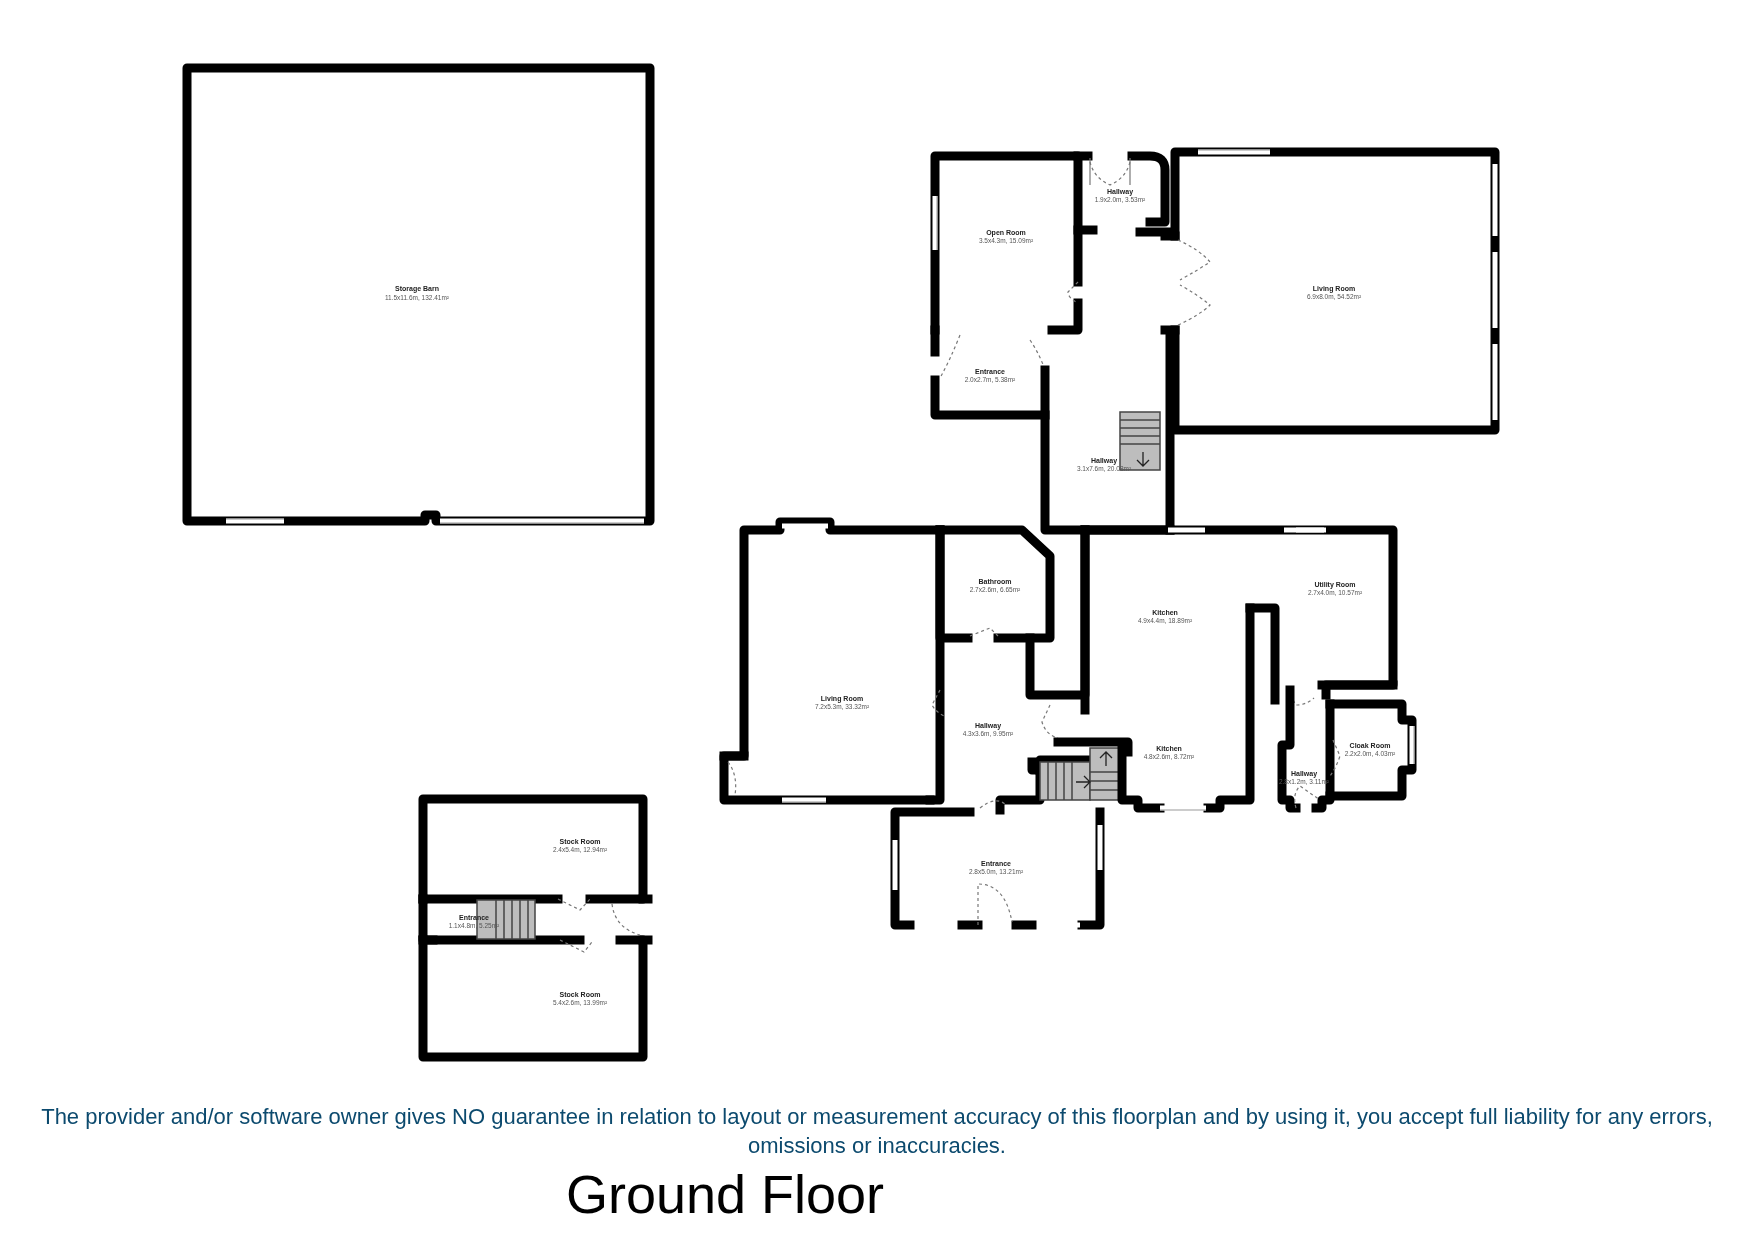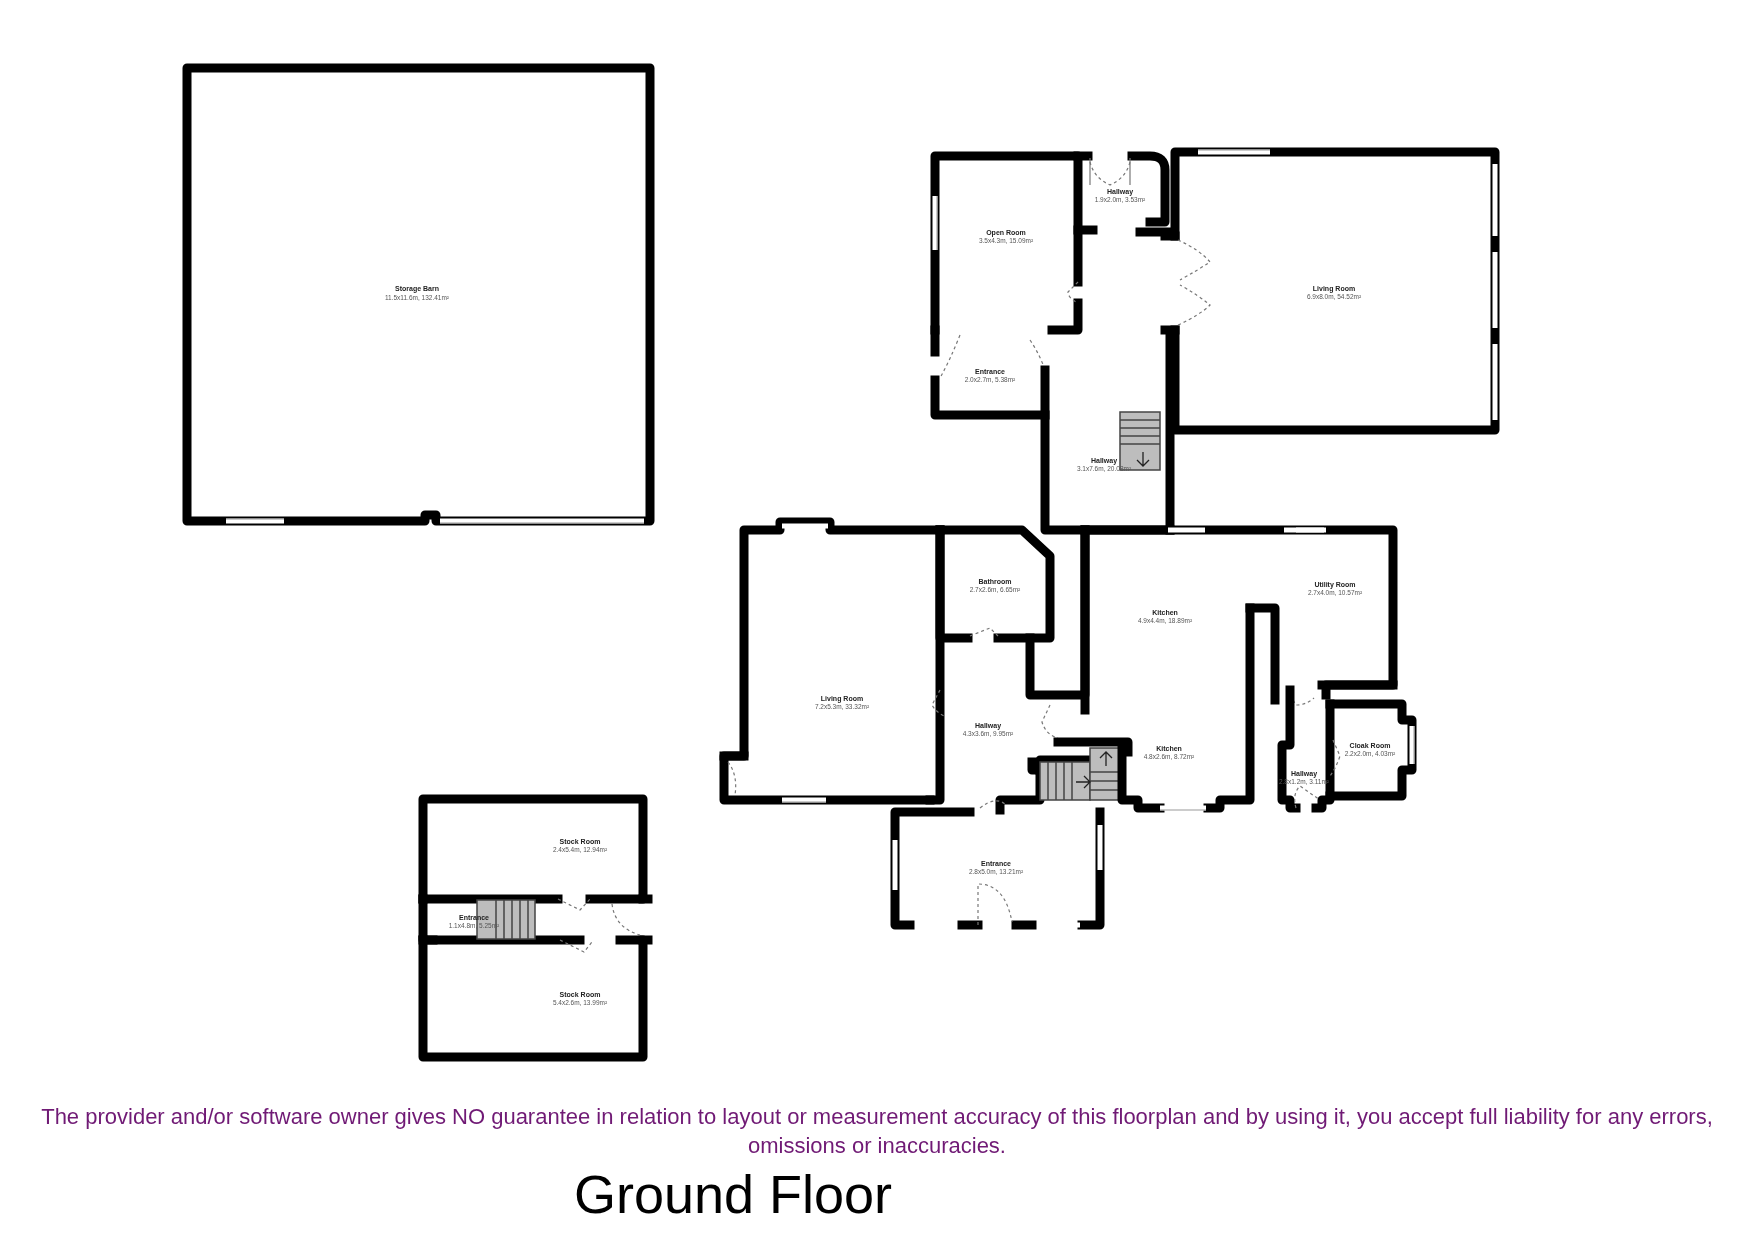--- a/index.html
+++ b/index.html
@@ -7,22 +7,22 @@
   #plan { position: absolute; left: 0; top: 0; }
   .wall { fill: none; stroke: #000; stroke-width: 9; stroke-linejoin: round; stroke-linecap: square; }
   .win { stroke: #fff; stroke-width: 5; }
   .winline { stroke: #999; stroke-width: 1; }
   .door { fill: none; stroke: #777; stroke-width: 1.2; stroke-dasharray: 3 3; }
   .doorleaf { stroke: #777; stroke-width: 1.2; }
   .stairs { fill: #bdbdbd; stroke: #444; stroke-width: 1.5; }
   .arrow { fill: none; stroke: #222; stroke-width: 1.3; }
   .room-name { font-size: 7px; font-weight: bold; fill: #222; text-anchor: middle; font-family: "Liberation Sans", sans-serif; }
   .room-dim { font-size: 6.5px; fill: #555; text-anchor: middle; font-family: "Liberation Sans", sans-serif; }
-  .disclaimer { position: absolute; left: 0; top: 1102px; width: 1754px; text-align: center; font-size: 22px; line-height: 29px; color: #701a75; }
-  .floor-title { position: absolute; left: 12px; top: 1163px; width: 1442px; text-align: center; font-size: 54px; color: #000; }
+  .disclaimer { position: absolute; left: 0; top: 1102px; width: 1754px; text-align: center; font-size: 22px; line-height: 29px; color: #0c4a6e; }
+  .floor-title { position: absolute; left: 4px; top: 1163px; width: 1442px; text-align: center; font-size: 54px; color: #000; }
 </style>
 </head>
 <body>
 
 <svg id="plan" width="1754" height="1100" viewBox="0 0 1754 1100" xmlns="http://www.w3.org/2000/svg">
 
   <g>
     <path class="wall" d="M187,521 L187,68 L650,68 L650,521 L436,521 L436,515 L425,515 L425,521 Z"></path>
     <line class="win" x1="226" y1="521" x2="284" y2="521"></line>
     <line class="winline" x1="226" y1="519" x2="284" y2="519"></line>

